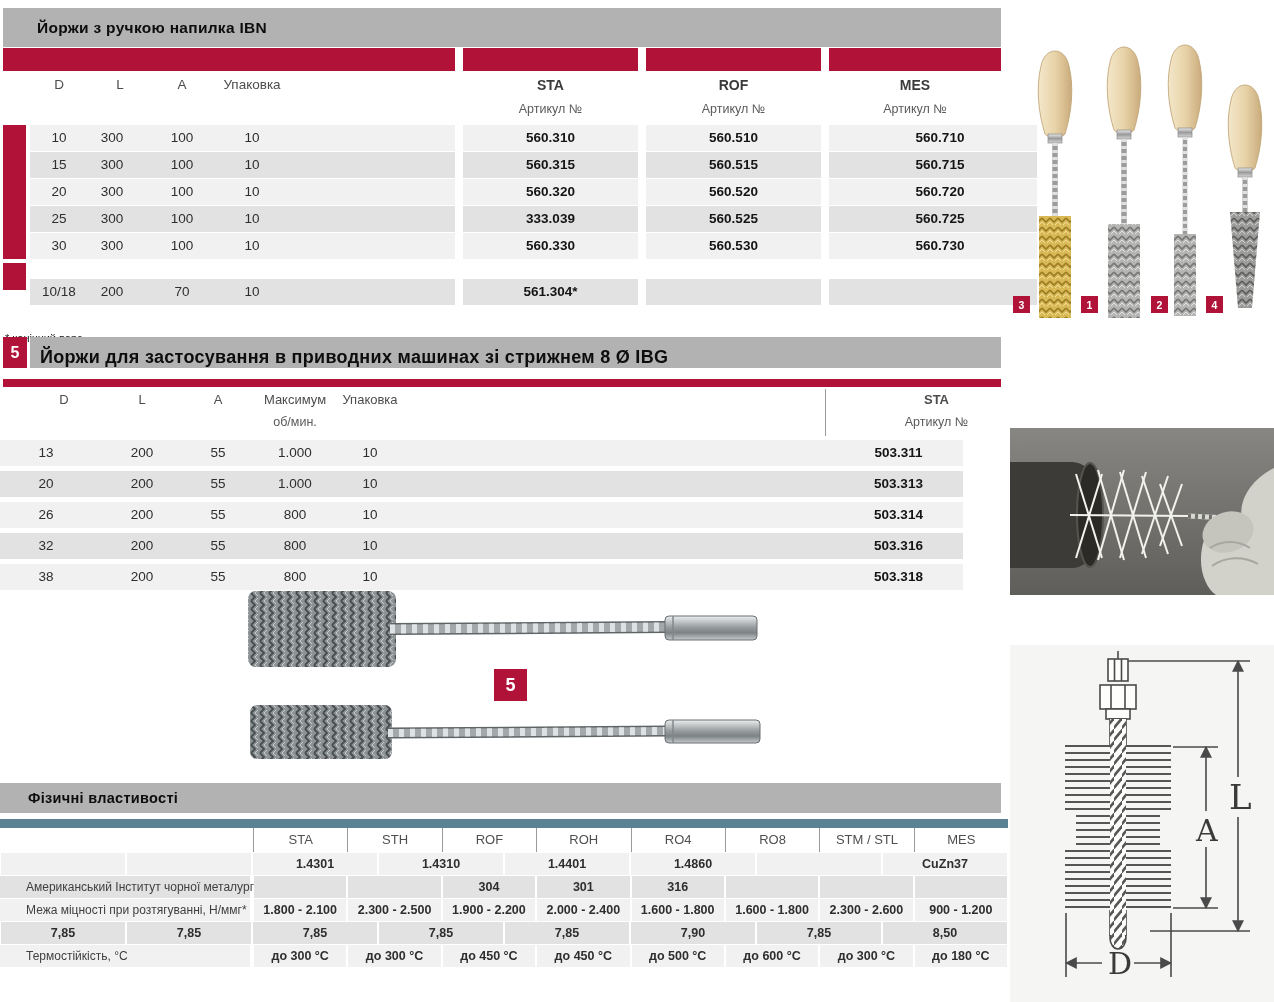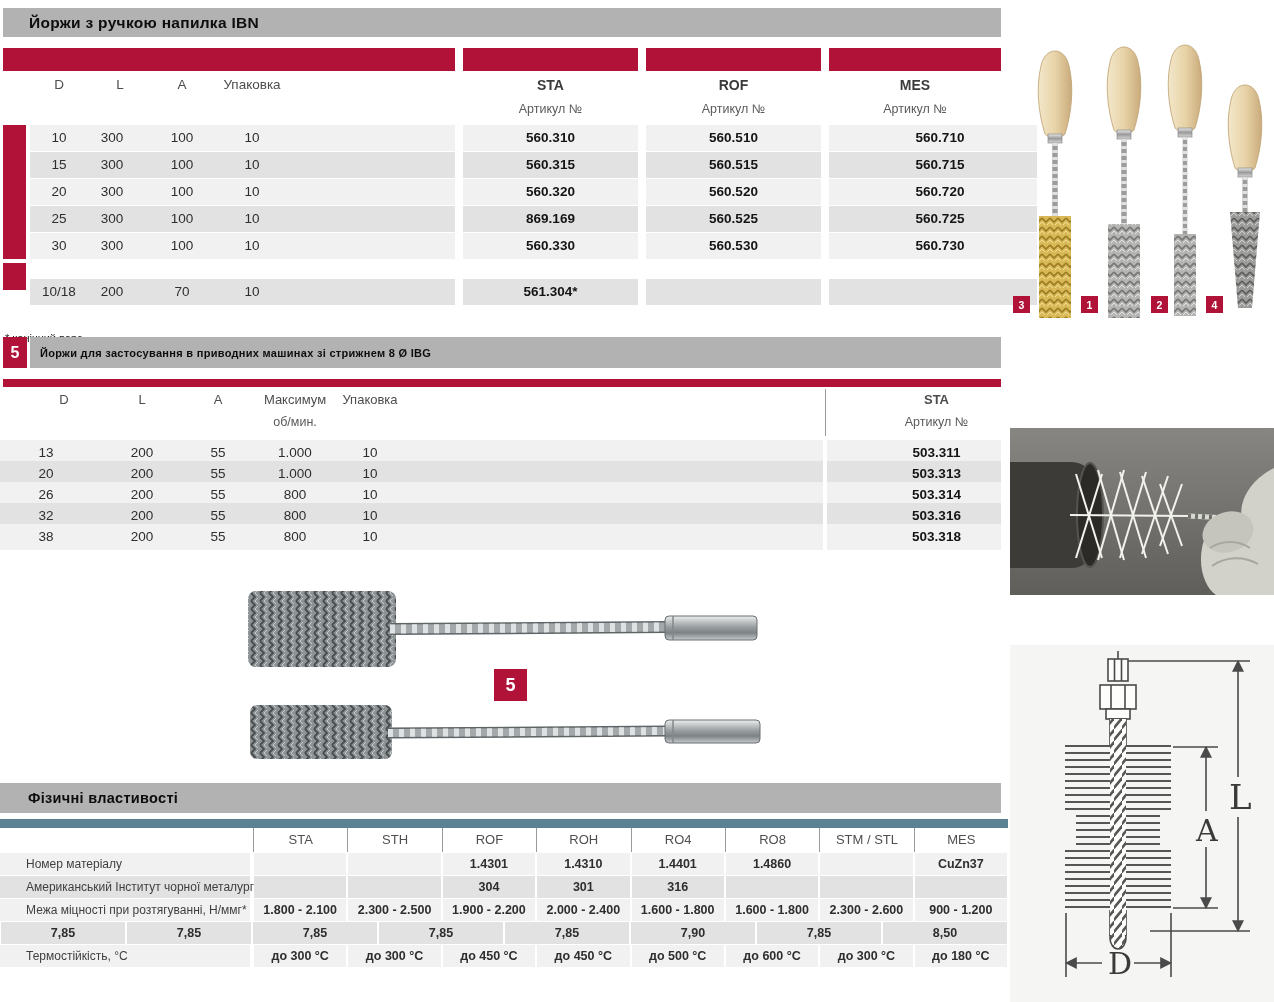--- a/index.html
+++ b/index.html
@@ -7,21 +7,21 @@
           font-family:"Liberation Sans","DejaVu Sans",sans-serif;color:#2e2e2e;}
   .abs{position:absolute;}
 
   
   .titlebar{background:var(--bar-gray,#b3b2b2);display:flex;align-items:center;
             font-weight:bold;color:#0d0d0d;letter-spacing:.3px;}
   .redblock{background:var(--accent-red,#b11238);}
   .cellbg{background:var(--row-light,#f2f1f1);}
 
   
-  #s1-title{left:3px;top:8px;width:998px;height:29px;padding-left:26px;font-size:15.5px;box-sizing:border-box;}
+  #s1-title{left:3px;top:8px;width:998px;height:39px;padding-left:34px;font-size:15.5px;box-sizing:border-box;}
   .s1-redseg{top:48px;height:23px;}
   #s1-red-main{left:3px;width:452px;}
   #s1-red-sta{left:463px;width:175px;}
   #s1-red-rof{left:646px;width:175px;}
   #s1-red-mes{left:829px;width:172px;}
   .h1{top:76px;height:18px;font-size:13.5px;color:#4d4d4d;text-align:center;line-height:18px;}
   .h1g{font-weight:bold;color:#3b3b3b;font-size:14px;}
   .h1sub{top:101px;height:16px;font-size:12.5px;color:#5a5a5a;text-align:center;line-height:16px;}
   #s1-redbar-a{left:3px;top:125px;width:23px;height:134px;}
   #s1-redbar-b{left:3px;top:263px;width:23px;height:27px;}
@@ -35,34 +35,34 @@
   .t1-main .ca{left:122px;width:60px;} .t1-main .cp{left:182px;width:80px;}
   .t1-art{position:absolute;top:0;height:26px;line-height:26px;text-align:center;
           font-weight:bold;font-size:13.5px;color:#141414;}
   .t1-sta{left:463px;width:175px;} .t1-rof{left:646px;width:175px;}
   .t1-mes{left:829px;width:208px;padding-left:14px;box-sizing:border-box;}
   #s1-footnote{left:5px;top:300px;font-size:11px;font-weight:normal;color:#1a1a1a;margin-top:32px;}
 
   
   #s2-badge{left:3px;top:337px;width:24px;height:31px;color:#fff;font-weight:bold;font-size:16px;
             display:flex;align-items:center;justify-content:center;}
-  #s2-title{left:30px;top:337px;width:971px;height:31px;padding-left:10px;font-size:11px;box-sizing:border-box;}
+  #s2-title{left:30px;top:337px;width:971px;height:31px;padding-left:10px;font-size:18px;box-sizing:border-box;align-items:flex-end;}
   #s2-redline{left:3px;top:379px;width:998px;height:8px;}
   .h2{top:391px;height:17px;font-size:13px;color:#4d4d4d;text-align:center;line-height:17px;}
   .h2b{top:414px;height:16px;font-size:12.5px;color:#5a5a5a;text-align:center;line-height:16px;}
   #s2-divider{left:825px;top:389px;width:1px;height:47px;background:#9a9a9a;}
   #t2-rows{left:0;top:440px;width:1001px;}
-  .t2-row{position:relative;height:20px;margin-bottom:1px;}
+  .t2-row{position:relative;height:30px;margin-bottom:1px;}
   #t2-rows div.t2-row:nth-of-type(even) .cellbg{background:var(--row-dark,#e3e2e2);}
   .t2-main{position:absolute;left:0;top:0;height:26px;width:823px;}
   .t2-main .c{position:absolute;top:0;height:26px;line-height:26px;text-align:center;font-size:13.5px;color:#2e2e2e;}
   .t2-main .cd{left:6px;width:80px;} .t2-main .cl{left:100px;width:84px;}
   .t2-main .ca{left:184px;width:68px;} .t2-main .cm{left:252px;width:86px;}
   .t2-main .cp{left:338px;width:64px;}
-  .t2-sta{position:absolute;left:827px;width:174px;top:0;height:26px;line-height:26px;text-align:center;
+  .t2-sta{position:absolute;left:789px;width:174px;top:0;height:26px;line-height:26px;text-align:center;
           font-weight:bold;font-size:13.5px;color:#141414;padding-left:45px;box-sizing:border-box;}
 
   
   #photo-badge5{left:494px;top:669px;width:33px;height:32px;color:#fff;font-weight:bold;font-size:18px;
                 display:flex;align-items:center;justify-content:center;}
 
   
   #ph-title{left:0;top:783px;width:1001px;height:30px;padding-left:28px;font-size:14.5px;box-sizing:border-box;}
   #ph-teal{left:0;top:819px;width:1008px;height:9px;background:var(--teal-bar,#5a8292);}
   #ph-head{left:0;top:828px;width:1008px;height:24px;display:flex;}
@@ -150,21 +150,21 @@
         <div class="t1-art t1-mes cellbg">560.720</div>
       </div>
 
       <div class="t1-row">
         <div class="t1-main cellbg">
           <span class="c cd">25</span>
           <span class="c cl">300</span>
           <span class="c ca">100</span>
           <span class="c cp">10</span>
         </div>
-        <div class="t1-art t1-sta cellbg">869.169</div>
+        <div class="t1-art t1-sta cellbg">333.039</div>
         <div class="t1-art t1-rof cellbg">560.525</div>
         <div class="t1-art t1-mes cellbg">560.725</div>
       </div>
 
       <div class="t1-row">
         <div class="t1-main cellbg">
           <span class="c cd">30</span>
           <span class="c cl">300</span>
           <span class="c ca">100</span>
           <span class="c cp">10</span>
@@ -311,21 +311,20 @@
     <div class="ph-hcell">ROH</div>
     <div class="ph-hcell">RO4</div>
     <div class="ph-hcell">RO8</div>
     <div class="ph-hcell">STM / STL</div>
     <div class="ph-hcell">MES</div>
   </div>
 
   <div id="ph-rows" class="abs">
 
       <div class="ph-row">
-        <div class="ph-label cellbg">Номер матеріалу</div>
         <div class="ph-val cellbg"></div>
         <div class="ph-val cellbg"></div>
         <div class="ph-val cellbg">1.4301</div>
         <div class="ph-val cellbg">1.4310</div>
         <div class="ph-val cellbg">1.4401</div>
         <div class="ph-val cellbg">1.4860</div>
         <div class="ph-val cellbg"></div>
         <div class="ph-val cellbg">CuZn37</div>
       </div>
 

